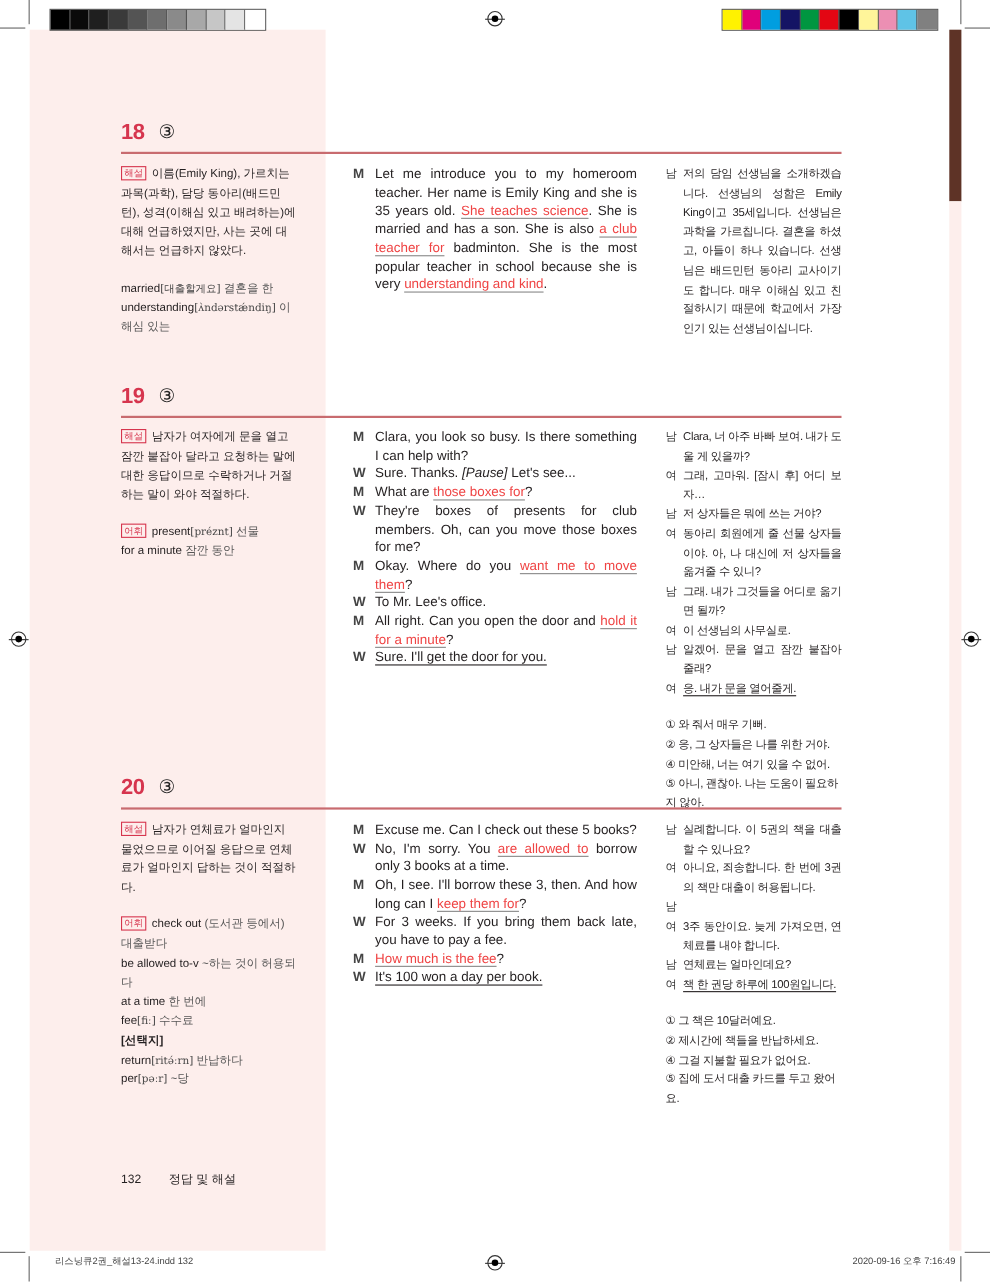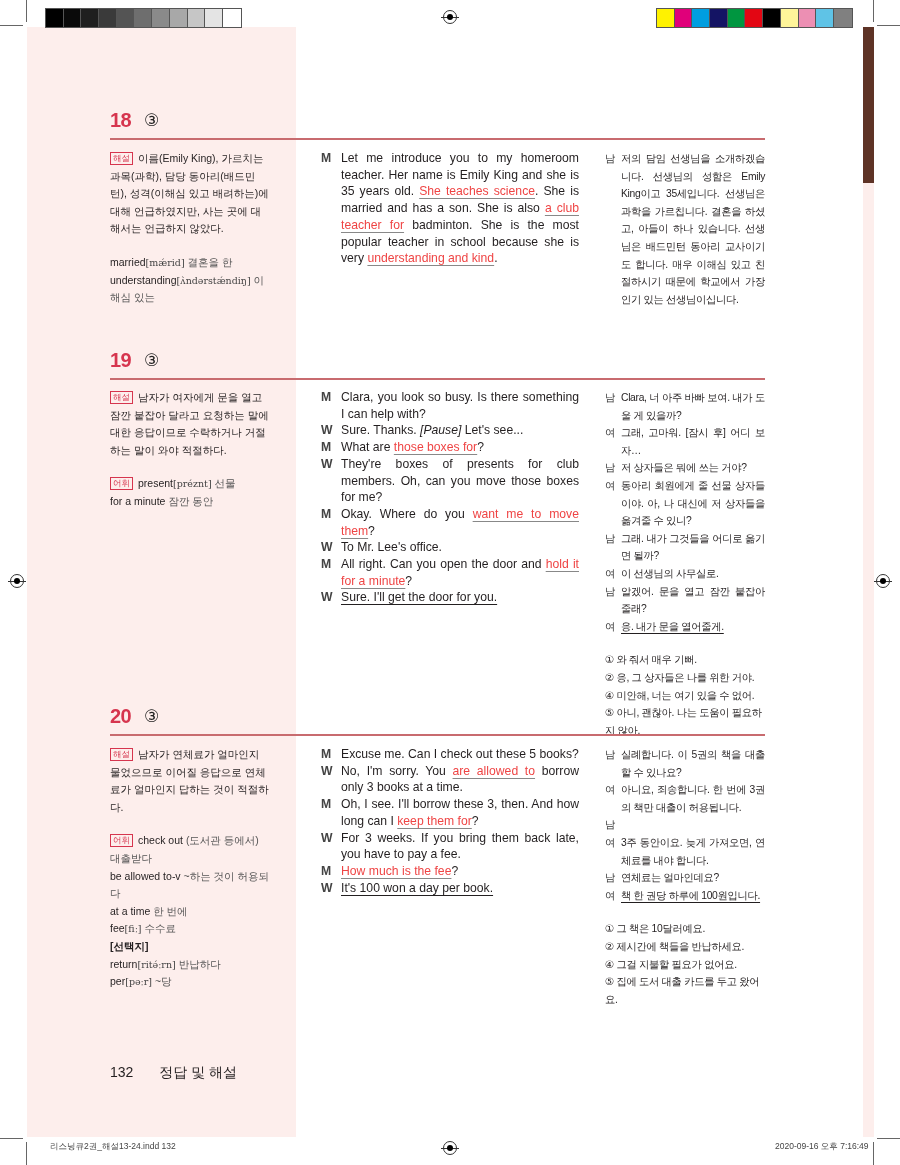--- a/index.html
+++ b/index.html
@@ -34,21 +34,21 @@
 
   .line { display:flex; }
   .spk { width:20px; flex:none; font-weight:bold; color:#444; }
   .txt { flex:1; text-align:justify; }
   .hl { color:#ef4444; text-decoration:underline; text-decoration-color:#888; text-underline-offset:3px; }
   .ul { text-decoration:underline; text-underline-offset:3px; }
   .it { font-style:italic; }
   .kspk { width:16px; flex:none; color:#333; }
   .opt-gap { height:16px; }
 
-  .footer-page { position:absolute; left:110px; top:1064px; font-size:14px; }
+  .footer-page { position:absolute; left:110px; top:1064px; font-size:11px; }
   .footer-page span { margin-right:22px; }
   .slug-left { position:absolute; left:50px; top:1141px; font-size:8.5px; color:#444; }
   .slug-right { position:absolute; left:775px; top:1141px; font-size:8.5px; color:#444; }
 </style>
 </head>
 <body>
 
 <div class="pink-panel"></div>
 <div class="right-bar"></div>
 <div class="right-bar-pink"></div>
@@ -95,21 +95,21 @@
 <div class="section" style="top:108px;">
   <div class="sec-head">
     <span class="sec-num">18</span>
     <span class="sec-ans">③</span>
   </div>
   <div class="sec-rule"></div>
   <div class="col-l" style="top:42px;">
       <div><span class="badge">해설</span><span>이름(Emily King), 가르치는 과목(과학), 담당 동아리(배드민턴), 성격(이해심 있고 배려하는)에 대해 언급하였지만, 사는 곳에 대해서는 언급하지 않았다.</span></div>
       <div class="vocab-gap"></div>
       <div>
-        <div><span>married</span><span class="pron">[mǽrid]</span> <span class="kr">결혼을 한</span></div>
+        <div><span>married</span><span class="pron">[대출할게요]</span> <span class="kr">결혼을 한</span></div>
         <div><span>understanding</span><span class="pron">[ʌ̀ndərstǽndiŋ]</span> <span class="kr">이해심 있는</span></div>
       </div>
     </div>
   <div class="col-m" style="top:42px;">
       <div class="line">
         <span class="spk">M</span>
         <span class="txt"><span>Let me introduce you to my homeroom teacher. Her name is Emily King and she is 35 years old. </span><span class="hl">She teaches science</span><span>. She is married and has a son. She is also </span><span class="hl">a club teacher for</span><span> badminton. She is the most popular teacher in school because she is very </span><span class="hl">understanding and kind</span><span>.</span></span>
       </div>
     </div>
   <div class="col-r" style="top:42px;">

